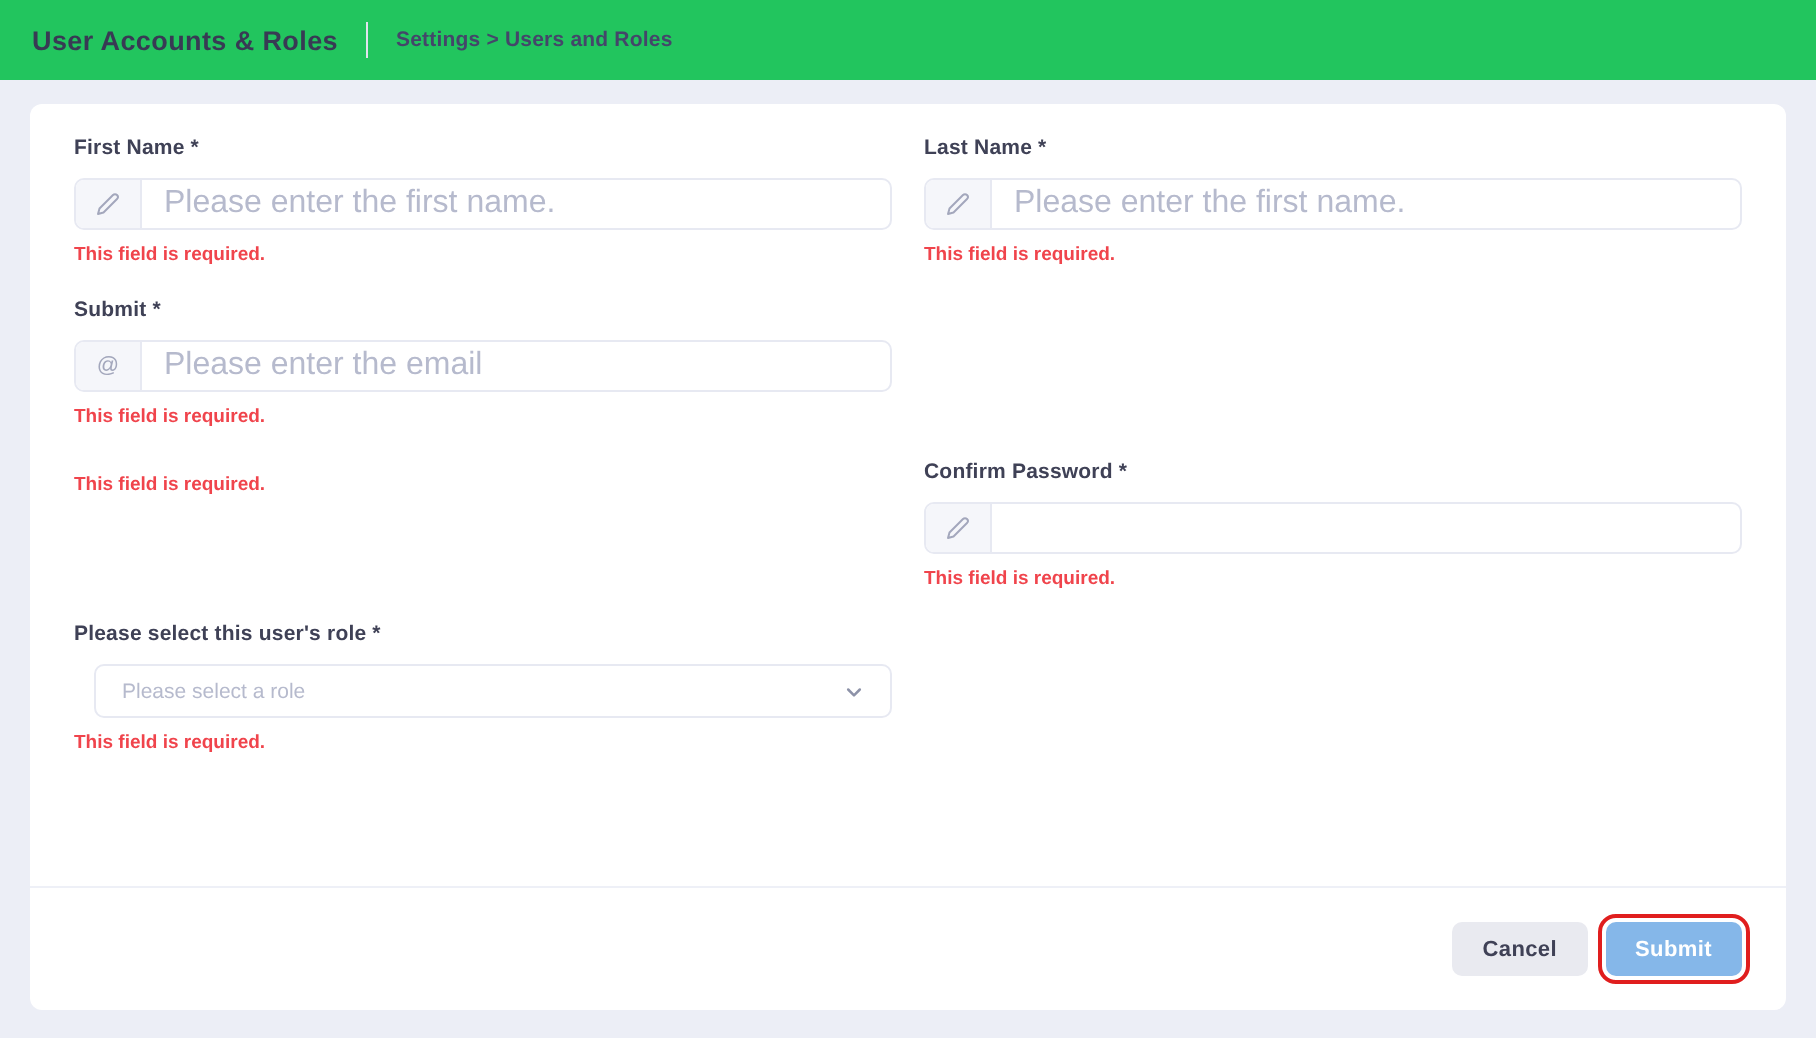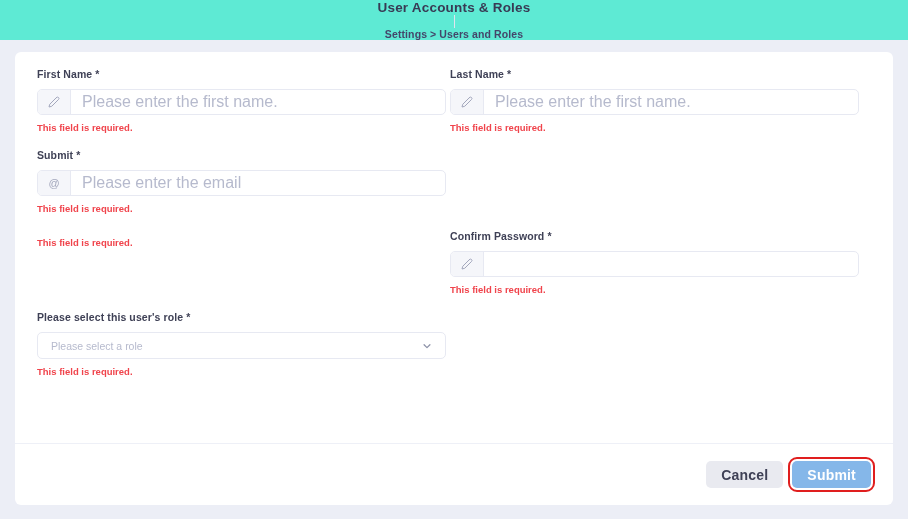--- a/index.html
+++ b/index.html
@@ -4,26 +4,25 @@
 <style>
   * { box-sizing: border-box; margin: 0; padding: 0; }
   html, body { width: 908px; height: 519px; overflow: hidden; }
   body {
     background: #eceef6;
     font-family: "Liberation Sans", sans-serif;
     color: #3f4156;
   }
   
   .topbar {
-    background: #5eead4;
+    background: #22c55e;
     height: 40px;
     display: flex;
     align-items: center;
     padding: 0 16px;
-    flex-direction: column;
   }
   .page-title {
     font-size: 13.5px;
     font-weight: bold;
     color: #383a54;
     letter-spacing: 0.2px;
   }
   .topbar-divider {
     width: 1px;
     height: 18px;
@@ -54,21 +53,21 @@
     color: #383a54;
     border-bottom: 1px solid #eef0f7;
     letter-spacing: 0.2px;
   }
   .card-body {
     padding: 16px 22px 0 22px;
     flex: 1;
   }
   .row {
     display: flex;
-    gap: 4px;
+    gap: 16px;
     margin-bottom: 16px;
   }
   .col {
     width: 409px;
   }
   .field-label {
     display: block;
     font-size: 10.5px;
     font-weight: 600;
     color: #3f4156;
@@ -116,41 +115,42 @@
   .select-box {
     height: 27px;
     border: 1px solid #e7e9f2;
     border-radius: 5px;
     display: flex;
     align-items: center;
     justify-content: space-between;
     padding: 0 13px;
     background: #ffffff;
     cursor: pointer;
+    margin-left: 10px;
   }
   .select-placeholder {
     font-size: 10.5px;
     color: #b6bacd;
   }
   .select-chevron { color: #8d92a8; display: flex; }
   
   .card-footer {
     border-top: 1px solid #eef0f7;
     height: 62px;
     display: flex;
     align-items: center;
     justify-content: flex-end;
     padding: 0 22px;
     gap: 9px;
   }
   .btn {
     border: none;
     border-radius: 5px;
     font-family: "Liberation Sans", sans-serif;
-    font-size: 14px;
+    font-size: 11px;
     font-weight: 600;
     padding: 0 15px;
     height: 27px;
     cursor: pointer;
     letter-spacing: 0.2px;
   }
   .btn-cancel {
     background: #e9eaf0;
     color: #3f4156;
   }

